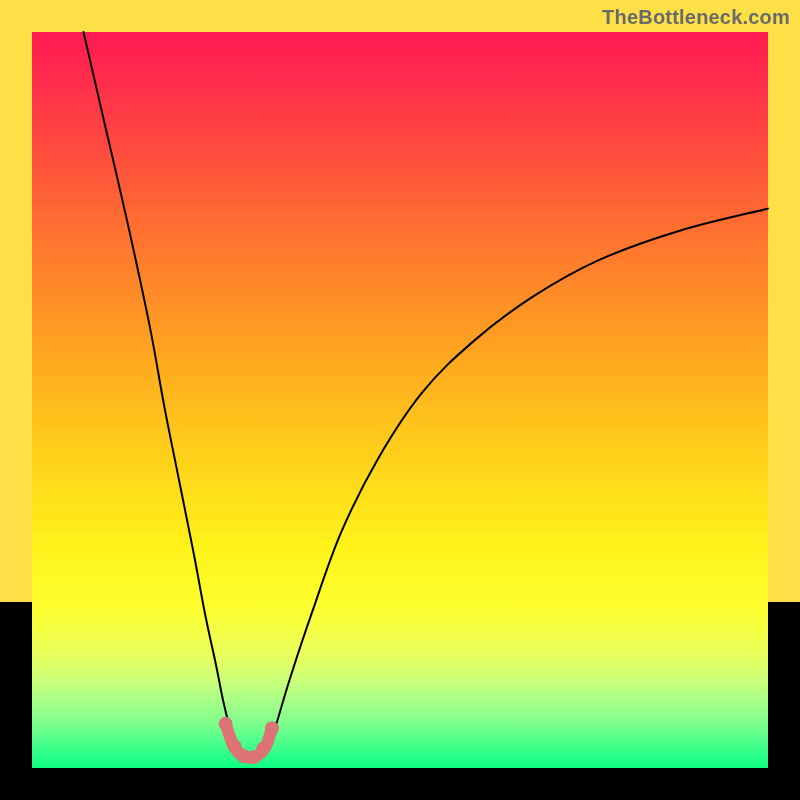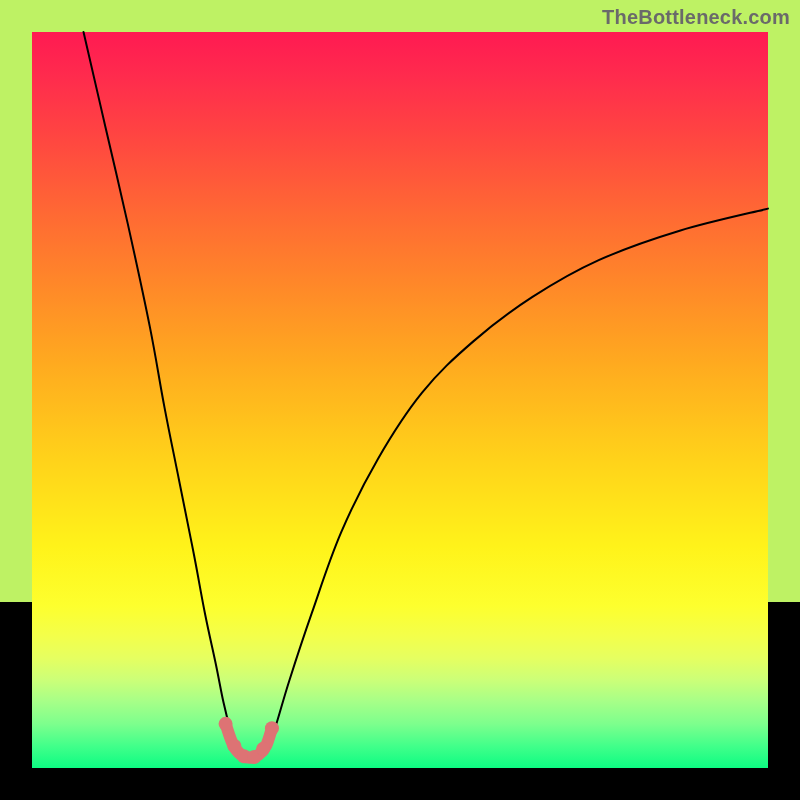--- a/index.html
+++ b/index.html
@@ -9,21 +9,21 @@
     height: 800px;
     background: #000;
     overflow: hidden;
   }
   .frame {
     position: absolute;
     top: 0;
     left: 0;
     width: 800px;
     height: 602px;
-    background: #bef264;
+    background: #fde047;
   }
   .plot-area {
     position: absolute;
     top: 32px;
     left: 32px;
     width: 736px;
     height: 736px;
     background: linear-gradient(to bottom,
       #ff1a52 0%,
       #ff2b4d 6%,

